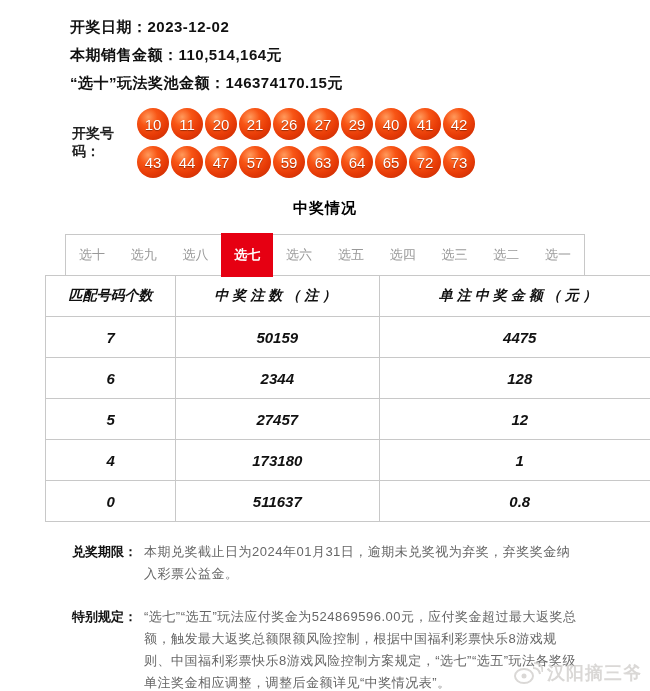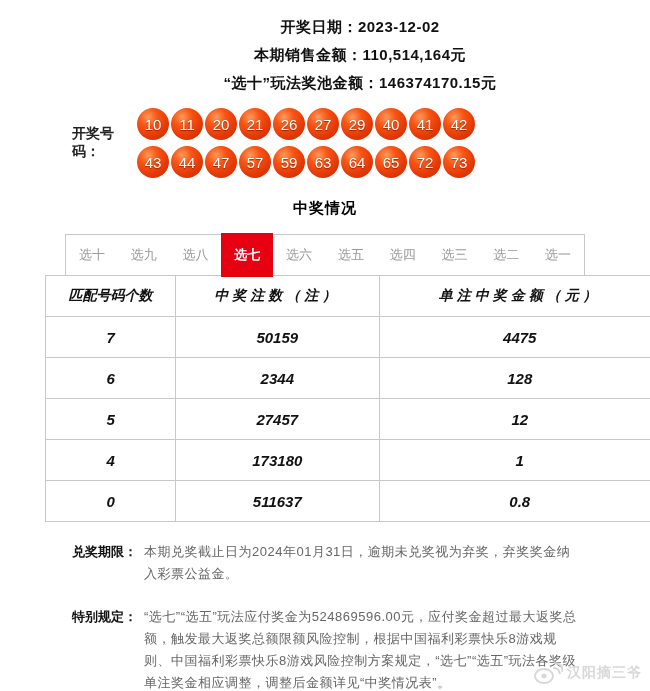--- a/index.html
+++ b/index.html
@@ -1,21 +1,21 @@
 <!DOCTYPE html>
 <html><head>
 <meta charset="utf-8">
 <style>
   * { margin:0; padding:0; box-sizing:border-box; }
   html,body { width:650px; height:691px; background:#ffffff; overflow:hidden;
               font-family:"Liberation Sans","DejaVu Sans",sans-serif; color:#000; }
   .page { position:relative; width:650px; height:691px; padding-top:13px; }
 
   
-  .info { margin-left:70px;text-align:center; }
+  .info { margin-left:70px; }
   .info-line { font-size:15px; font-weight:700; line-height:28px; color:#111; letter-spacing:.5px; }
   .info-line .val { font-weight:700; }
 
   
   .draw-section { display:flex; align-items:center; margin:11px 0 0 72px; }
   .draw-label { font-size:14px; font-weight:700; color:#222; width:65px; flex:0 0 65px; }
   .ball-rows { display:flex; flex-direction:column; gap:6px; }
   .ball-row { display:flex; gap:2px; }
   .ball { width:32px; height:32px; border-radius:50%; display:flex; align-items:center; justify-content:center;
           color:#fff; font-size:15px; font-weight:400;
@@ -41,21 +41,21 @@
   col.c1 { width:110px; } col.c2 { width:172px; } col.c3 { width:238px; }
 
   
   .notes { margin:19px 0 0 72px; width:505px; }
   .note { display:flex; align-items:flex-start; margin-bottom:21px;justify-content:space-between; }
   .note-label { flex:0 0 72px; font-size:13px; font-weight:700; color:#111; line-height:22px; }
   .note-text { flex:1; font-size:13px; color:#666; line-height:22px; letter-spacing:.5px; }
 
   
   .watermark { position:absolute; right:8px; bottom:6px; display:flex; align-items:center; gap:4px;
-               color:#d6d4d2; font-size:14px; font-weight:700; letter-spacing:1px; opacity:.9; }
+               color:#d6d4d2; font-size:18px; font-weight:700; letter-spacing:1px; opacity:.9; }
   .watermark svg { display:block; }
 </style>
 </head>
 <body>
 
 <div class="page">
 
   <div class="info">
     <div class="info-line"><span>开奖日期：</span><span class="val">2023-12-02</span></div>
     <div class="info-line"><span>本期销售金额：</span><span class="val">110,514,164元</span></div>

